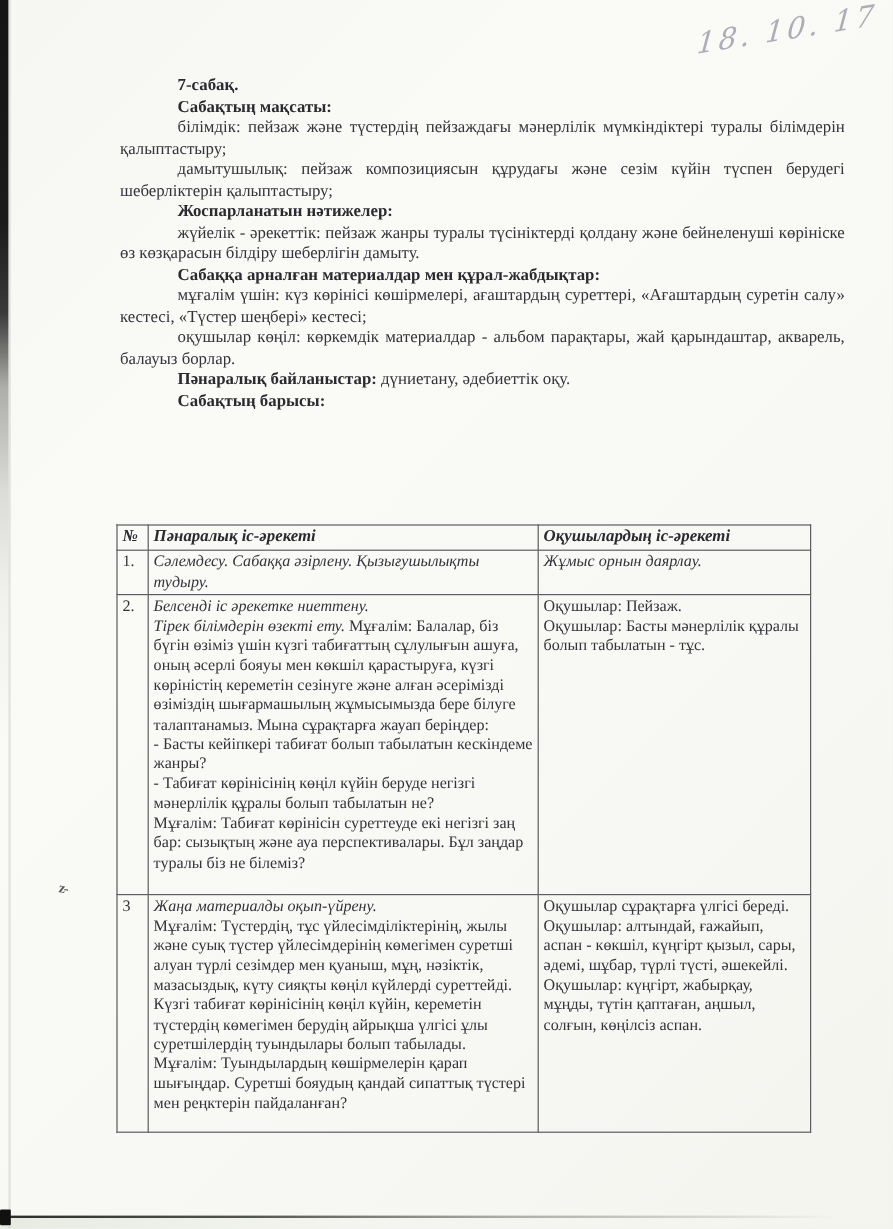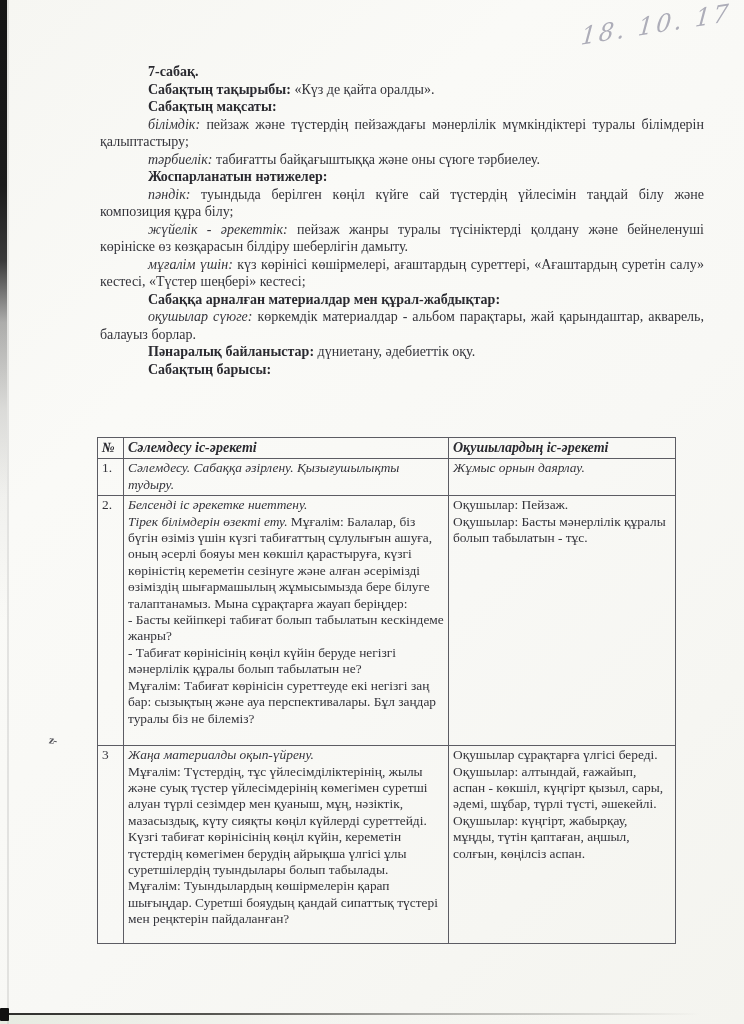--- a/index.html
+++ b/index.html
@@ -46,21 +46,21 @@
     transform:rotate(10deg);letter-spacing:-1px;opacity:.85;
   }
   
   .doc{
     position:absolute;left:100px;top:63px;width:604px;
     font-size:14px;line-height:17.5px;color:#33333a;
     text-align:justify;
   }
   .doc p.para{margin:0;text-indent:48px;}
   .lead-bold{font-weight:bold;color:#2a2a30;}
-  .lead-italic{font-style:italic;}
+  .lead-italic{}
   
   .lesson-table{
     position:absolute;left:97px;top:437px;width:578px;
     border-collapse:collapse;table-layout:fixed;
     font-size:13.4px;line-height:16.4px;color:#33333a;
   }
   .lesson-table th,.lesson-table td{
     border:1px solid #5c5c63;vertical-align:top;
     padding:1px 4px 2px 4px;text-align:left;font-weight:normal;
   }
@@ -82,47 +82,45 @@
 <div class="scan-page">
 
   <div class="edge-left"></div>
   <div class="edge-left-line"></div>
 
   <div class="handwritten-date">18. 10. 17</div>
 
   <div class="doc">
     <p class="para"><span class="lead-bold">7-сабақ.</span></p>
     <div>
-        <p class="para"><span class="lead-bold">Сабақтың тақырыбы:</span> «Күз де қайта оралды».</p>
         <p class="para"><span class="lead-bold">Сабақтың мақсаты:</span></p>
         <p class="para"><span class="lead-italic">білімдік:</span> пейзаж және түстердің пейзаждағы мәнерлілік мүмкіндіктері туралы білімдерін қалыптастыру;</p>
-        <p class="para"><span class="lead-italic">тәрбиелік:</span> табиғатты байқағыштыққа және оны сүюге тәрбиелеу.</p>
+        <p class="para"><span class="lead-italic">дамытушылық:</span> пейзаж композициясын құрудағы және сезім күйін түспен берудегі шеберліктерін қалыптастыру;</p>
         <p class="para"><span class="lead-bold">Жоспарланатын нәтижелер:</span></p>
-        <p class="para"><span class="lead-italic">пәндік:</span> туындыда берілген көңіл күйге сай түстердің үйлесімін таңдай білу және композиция құра білу;</p>
         <p class="para"><span class="lead-italic">жүйелік - әрекеттік:</span> пейзаж жанры туралы түсініктерді қолдану және бейнеленуші көрініске өз көзқарасын білдіру шеберлігін дамыту.</p>
+        <p class="para"><span class="lead-bold">Сабаққа арналған материалдар мен құрал-жабдықтар:</span></p>
         <p class="para"><span class="lead-italic">мұғалім үшін:</span> күз көрінісі көшірмелері, ағаштардың суреттері, «Ағаштардың суретін салу» кестесі, «Түстер шеңбері» кестесі;</p>
-        <p class="para"><span class="lead-bold">Сабаққа арналған материалдар мен құрал-жабдықтар:</span></p>
-        <p class="para"><span class="lead-italic">оқушылар сүюге:</span> көркемдік материалдар - альбом парақтары, жай қарындаштар, акварель, балауыз борлар.</p>
+        <p class="para"><span class="lead-italic">оқушылар көңіл:</span> көркемдік материалдар - альбом парақтары, жай қарындаштар, акварель, балауыз борлар.</p>
         <p class="para"><span class="lead-bold">Пәнаралық байланыстар:</span> дүниетану, әдебиеттік оқу.</p>
         <p class="para"><span class="lead-bold">Сабақтың барысы:</span></p>
       </div>
   </div>
 
   <span class="margin-mark">z-</span>
 
   <table class="lesson-table">
     <colgroup>
       <col class="col-num">
         <col class="col-teacher">
         <col class="col-students">
     </colgroup>
     <thead>
       <tr>
         <th>№</th>
-        <th>Сәлемдесу іс-әрекеті</th>
+        <th>Пәнаралық іс-әрекеті</th>
         <th>Оқушылардың іс-әрекеті</th>
       </tr>
     </thead>
     <tbody>
         <tr class="row-1">
           <td>1.</td>
           <td>
             <div class="cell-block"><span class="it">Сәлемдесу. Сабаққа әзірлену. Қызығушылықты тудыру.</span></div>
           </td>
           <td>

